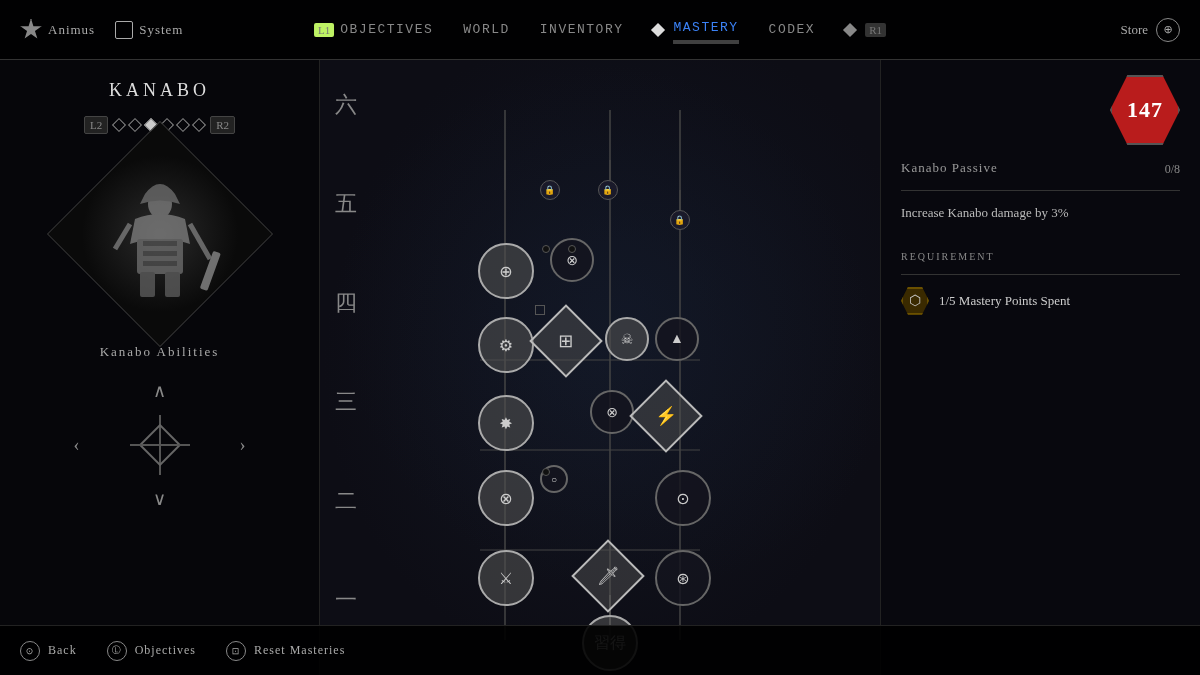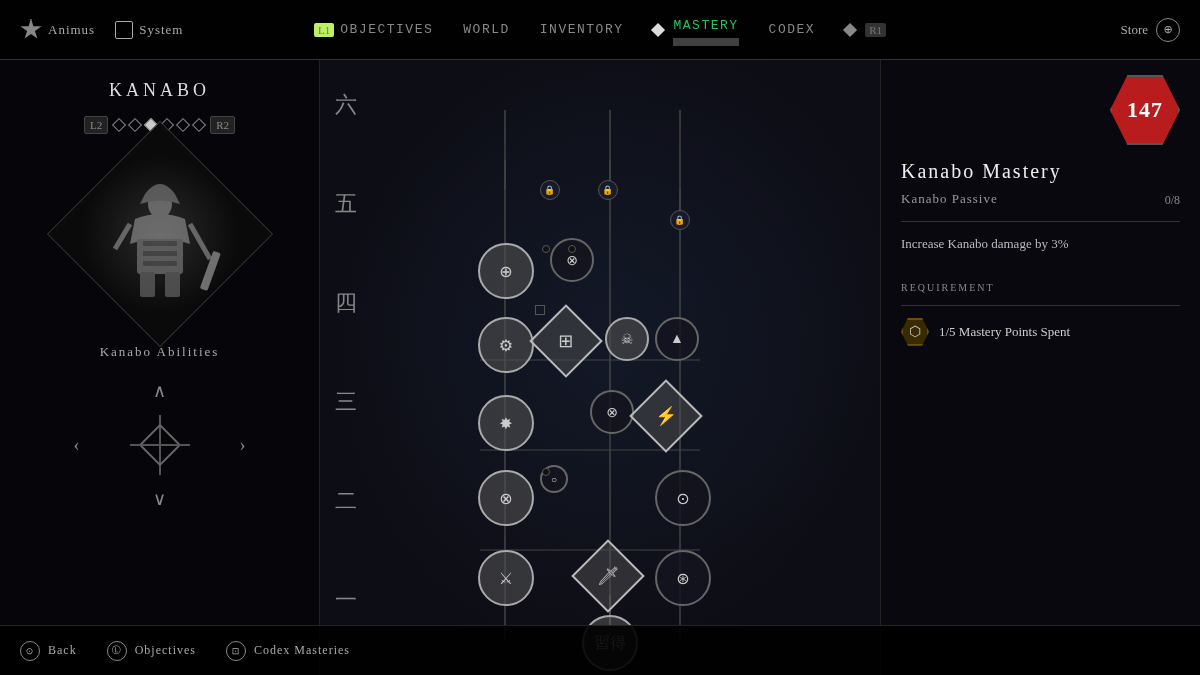--- a/index.html
+++ b/index.html
@@ -58,22 +58,22 @@
       color: #888;
       font-size: 13px;
       letter-spacing: 1.5px;
       cursor: pointer;
       padding: 5px 0;
       text-transform: uppercase;
       font-family: Liberation Mono, monospace;
     }
 
     .nav-tab.active {
-      color: #22c55e;
-      border-bottom: 8px solid #404040;
+      color: #3b82f6;
+      border-bottom: 4px solid #404040;
     }
 
     .nav-tab-with-icon {
       display: flex;
       align-items: center;
       gap: 6px;
     }
 
     .nav-right {
       display: flex;
@@ -699,21 +699,20 @@
 </div>
 
 <div class="right-panel">
   <div style="position:absolute;top:15px;right:20px;">
     <div class="hexagon">
       <span class="hexagon-value">147</span>
     </div>
   </div>
 
   <div style="margin-top:80px;">
-    <div class="mastery-title">Kanabo Mastery</div>
     <div class="progress-row">
       <span class="mastery-subtitle">Kanabo Passive</span>
       <span class="mastery-progress">0/8</span>
     </div>
 
     <div class="divider"></div>
 
     <div class="mastery-description">Increase Kanabo damage by 3%</div>
 
     <div class="requirement-label">REQUIREMENT</div>
@@ -729,15 +728,15 @@
   <div class="bottom-btn">
     <div class="bottom-btn-icon">⊙</div>
     <span>Back</span>
   </div>
   <div class="bottom-btn">
     <div class="bottom-btn-icon">Ⓛ</div>
     <span>Objectives</span>
   </div>
   <div class="bottom-btn">
     <div class="bottom-btn-icon">⊡</div>
-    <span>Codex Masteries</span>
+    <span>Reset Masteries</span>
   </div>
 </div>
 
 </body></html>

